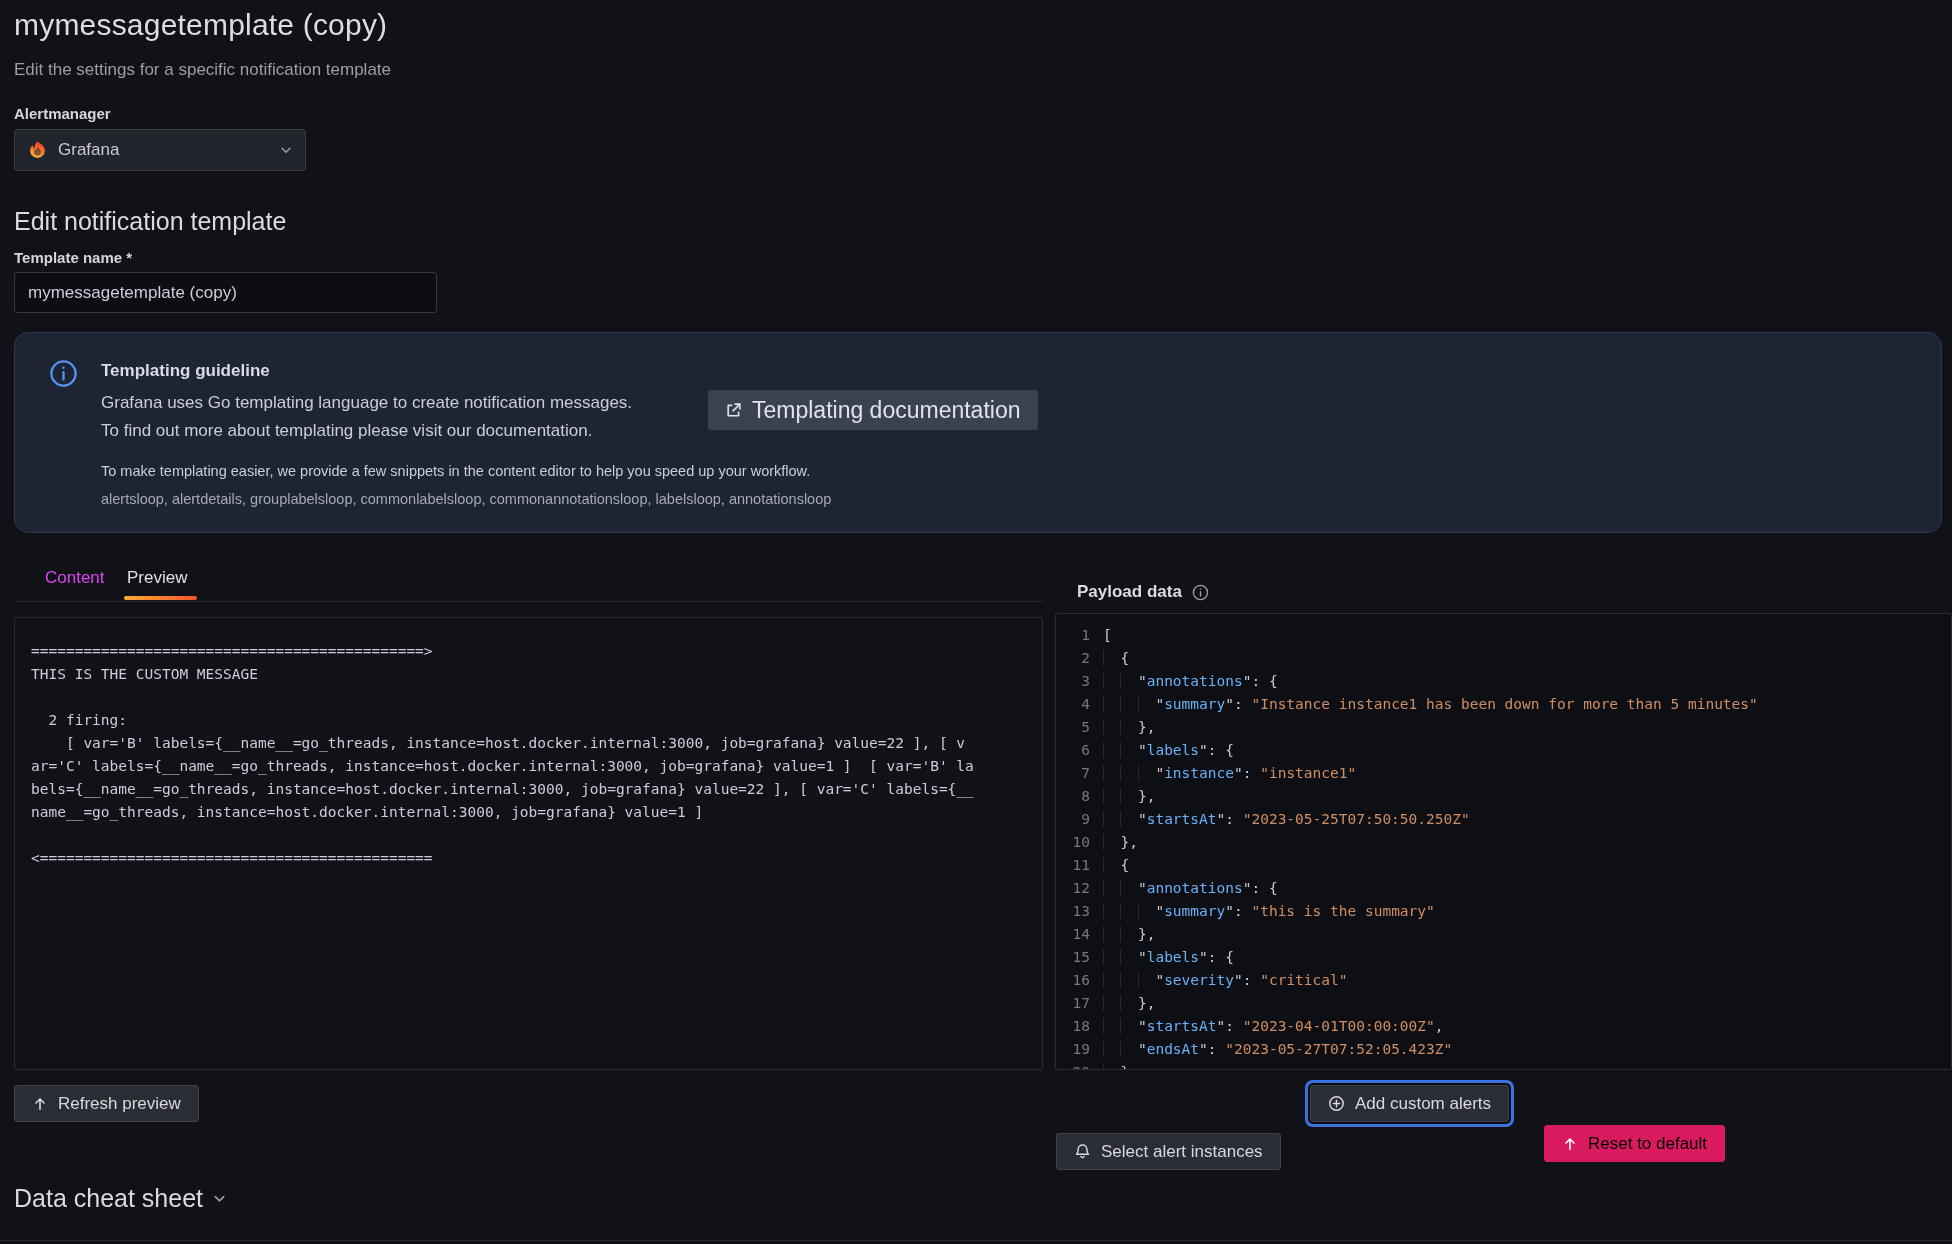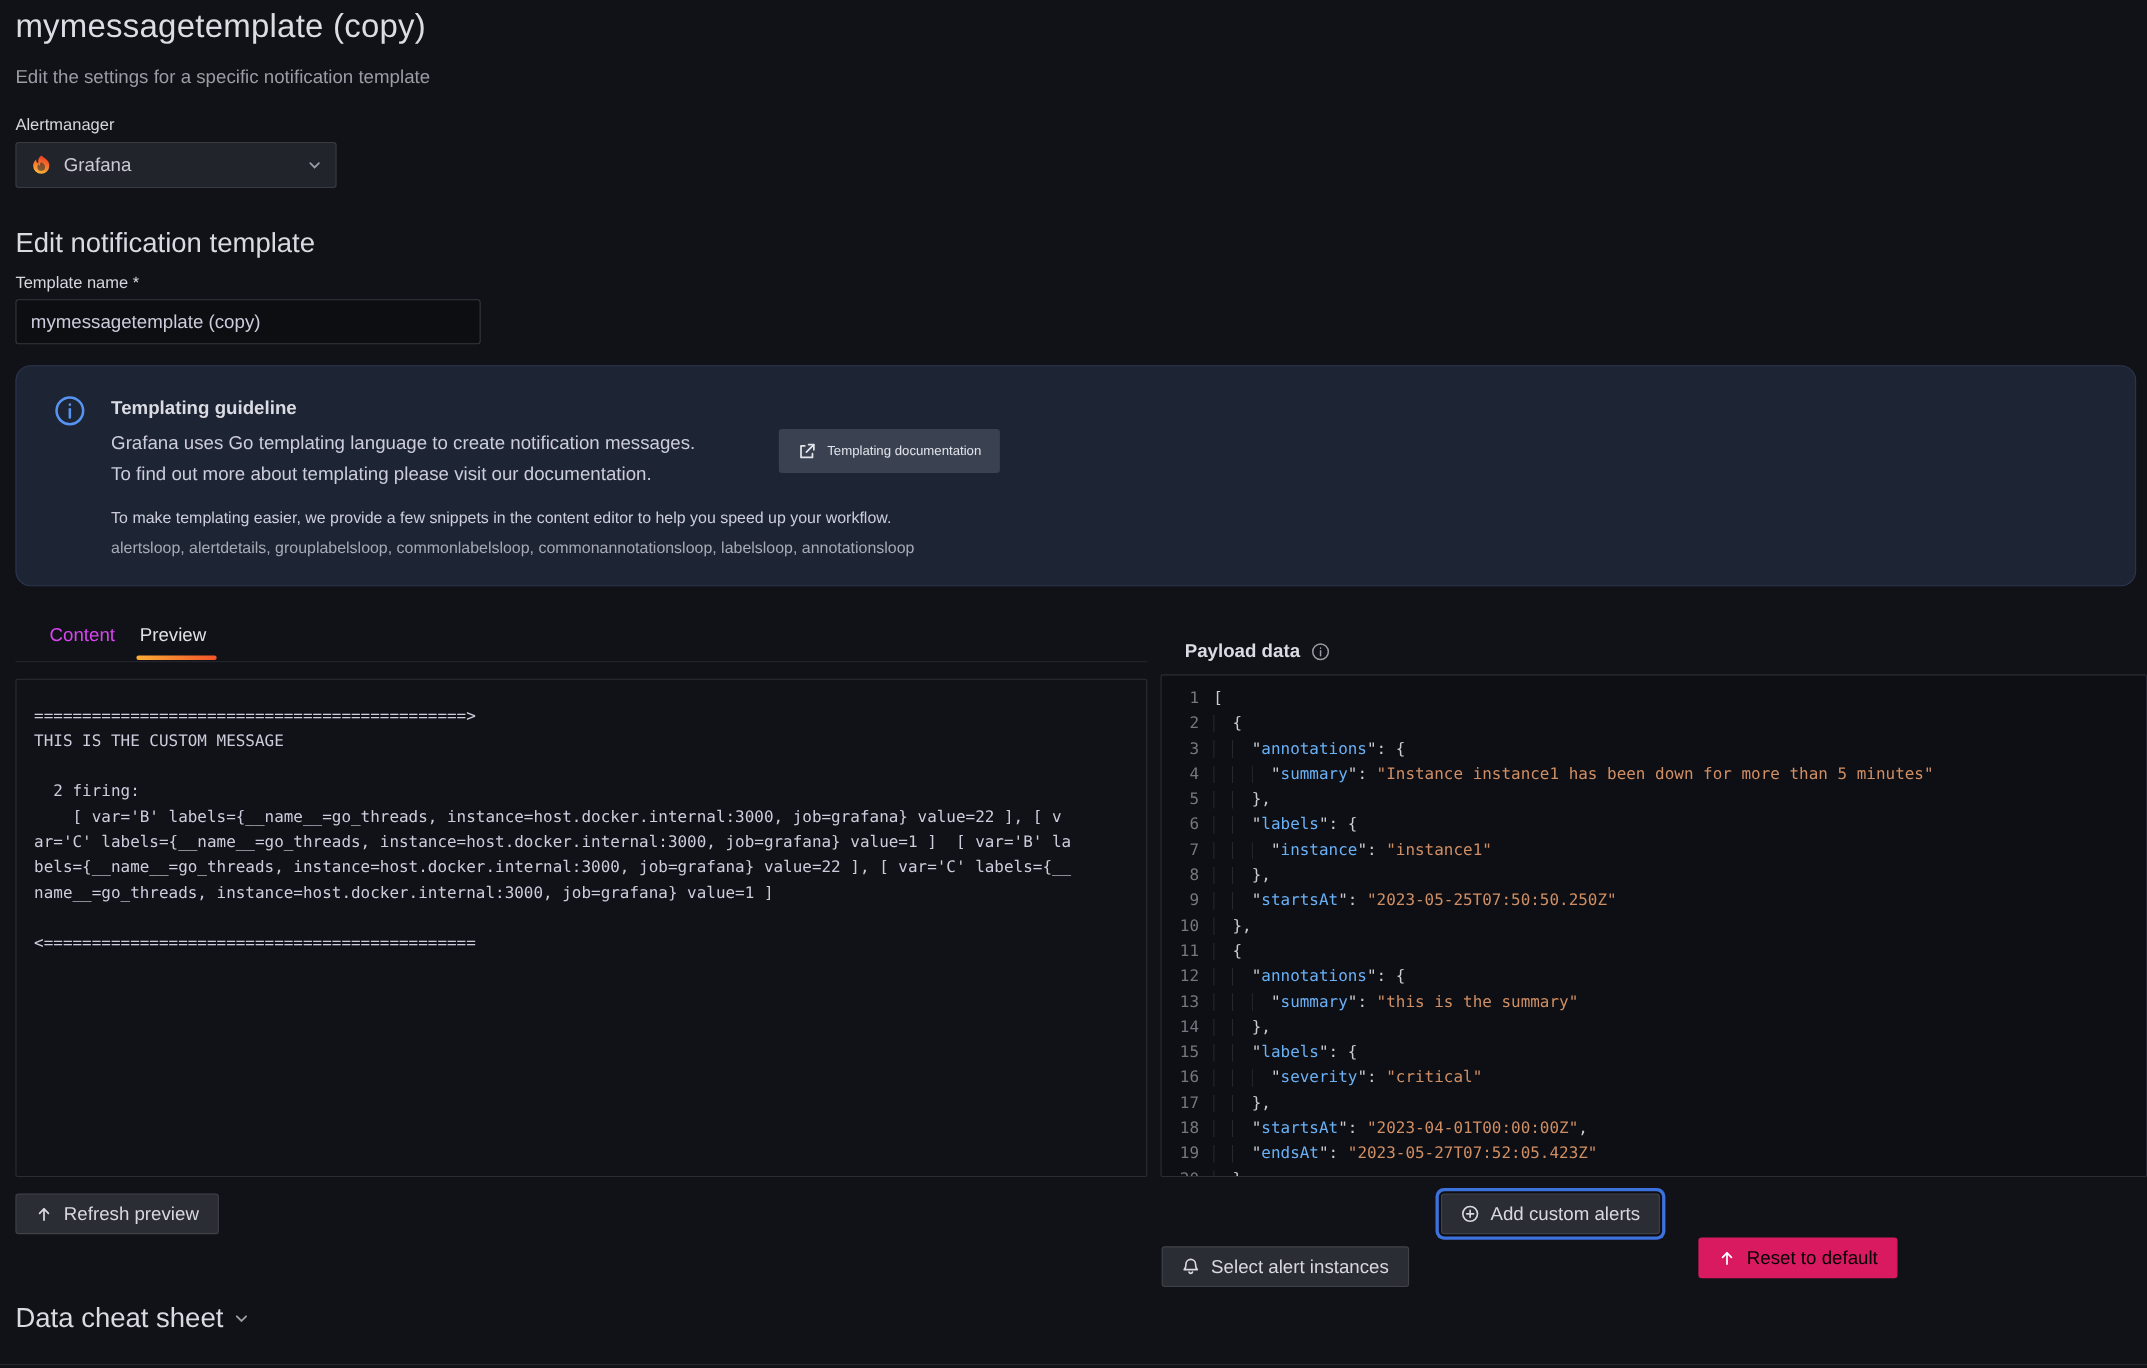--- a/index.html
+++ b/index.html
@@ -9,21 +9,21 @@
     background:#111217; color:#ccccdc;
     font-family:"Liberation Sans", sans-serif;
   }
   .abs { position:absolute; }
 
   
   .page-title { left:14px; top:8px; font-size:30px; font-weight:500; color:#dcdce4; letter-spacing:0.2px; }
   .page-subtitle { left:14px; top:60px; font-size:17px; color:#9b9da6; }
 
   
-  .field-label { font-size:15px; font-weight:400; color:#d5d6de; }
+  .field-label { font-size:15px; font-weight:700; color:#d5d6de; }
   .am-label { left:14px; top:105px; }
   .am-select {
     left:14px; top:129px; width:292px; height:42px;
     background:#22242b; border:1px solid #3a3b42; border-radius:3px;
     display:flex; align-items:center; padding:0 12px; cursor:pointer;
   }
   .am-select .glogo { width:21px; height:21px; margin-right:10px; flex:0 0 auto; }
   .am-select .am-value { font-size:17px; color:#c9cad3; flex:1; }
   .chev { color:#9b9da6; }
 
@@ -42,21 +42,21 @@
     left:14px; top:332px; width:1928px; height:201px;
     background:#1d2433; border:1px solid #2c3750; border-radius:14px;
   }
   .infobox .info-ic { position:absolute; left:34px; top:26px; }
   .ib-title { position:absolute; left:86px; top:28px; font-size:17px; font-weight:700; color:#dadbe3; }
   .ib-line1 { position:absolute; left:86px; top:60px; font-size:17px; color:#ccccdc; }
   .ib-line2 { position:absolute; left:86px; top:88px; font-size:17px; color:#ccccdc; }
   .ib-docbtn {
     position:absolute; left:693px; top:57px; height:40px;
     background:#3a4150; border:none; border-radius:3px;
-    color:#e2e3ea; font-size:12px; font-weight:500;
+    color:#e2e3ea; font-size:23px; font-weight:500;
     display:flex; align-items:center; gap:10px; padding:0 17px; cursor:pointer;
     font-family:"Liberation Sans", sans-serif;
   }
   .ib-small { position:absolute; left:86px; top:130px; font-size:14.5px; color:#ccccdc; }
   .ib-snippets { position:absolute; left:86px; top:158px; font-size:14.5px; font-weight:500; color:#a7aab6; }
 
   
   .tabbar { left:14px; top:563px; width:1029px; height:39px; border-bottom:1px solid #26272e; }
   .tab { position:absolute; top:5px; font-size:17px; cursor:pointer; background:none; border:none;
          font-family:"Liberation Sans", sans-serif; }

